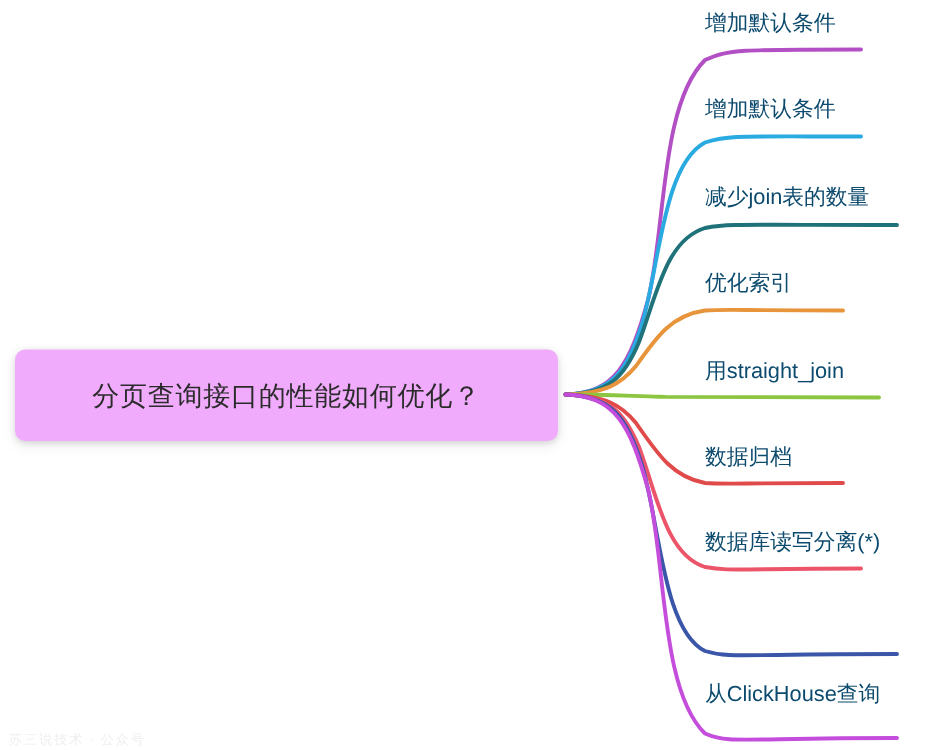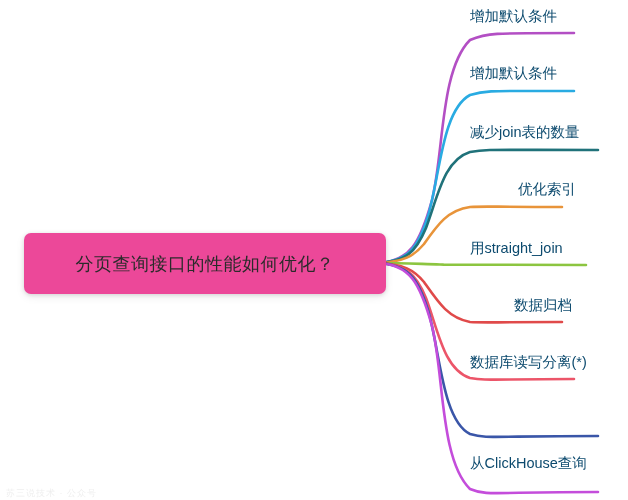--- a/index.html
+++ b/index.html
@@ -107,28 +107,28 @@
       <path d="M377,263 C 404,262 414,256 424,244 C 438,224 448,210 470,207 C 484,206 490,207 562,207" stroke="#e8943a"></path>
       <path d="M377,263 C 404,263 420,264 440,264.5 C 458,265 468,265 586,265" stroke="#8cc540"></path>
       <path d="M377,263 C 404,264 414,270 424,282 C 438,302 448,318 470,322 C 484,323 490,322 562,322" stroke="#e04a4a"></path>
       <path d="M377,263 C 406,264 416,274 426,298 C 438,330 444,370 470,378 C 486,381 492,379 574,379" stroke="#ec5569"></path>
       <path d="M377,263 C 408,264 418,278 428,310 C 440,350 442,420 470,434 C 486,439 492,436 598,436" stroke="#3a56a8"></path>
       <path d="M377,263 C 410,264 420,283 432,326 C 444,374 440,460 470,489 C 486,496 492,492 598,492" stroke="#c44ddb"></path>
     </g>
   </svg>
 
 
-  <div id="root-node" style="background: #ec4899; margin-left: 14px;">
+  <div id="root-node" style="background: #f0abfc;">
     <span class="root-label" style="color: rgb(43, 43, 43);">分页查询接口的性能如何优化？</span>
   </div>
 
   <div class="branch-label" id="label-1" style="left: 470px; top: 9px;">增加默认条件</div>
   <div class="branch-label" id="label-2" style="left: 470px; top: 66px;">增加默认条件</div>
   <div class="branch-label" id="label-3" style="left: 470px; top: 125px;">减少join表的数量</div>
-  <div class="branch-label" id="label-4" style="left: 470px; top: 182px; margin-left: 48px;">优化索引</div>
+  <div class="branch-label" id="label-4" style="left: 470px; top: 182px;">优化索引</div>
   <div class="branch-label" id="label-5" style="left: 470px; top: 241px;">用straight_join</div>
-  <div class="branch-label" id="label-6" style="left: 470px; top: 298px; margin-left: 44px;">数据归档</div>
+  <div class="branch-label" id="label-6" style="left: 470px; top: 298px;">数据归档</div>
   <div class="branch-label" id="label-7" style="left: 470px; top: 355px;">数据库读写分离(*)</div>
   <div class="branch-label" id="label-8" style="left: 470px; top: 412px; margin-top: 44px;">从ClickHouse查询</div>
 
   <div id="watermark-footer">苏三说技术 · 公众号</div>
 
 </div>
 
 </body></html>

